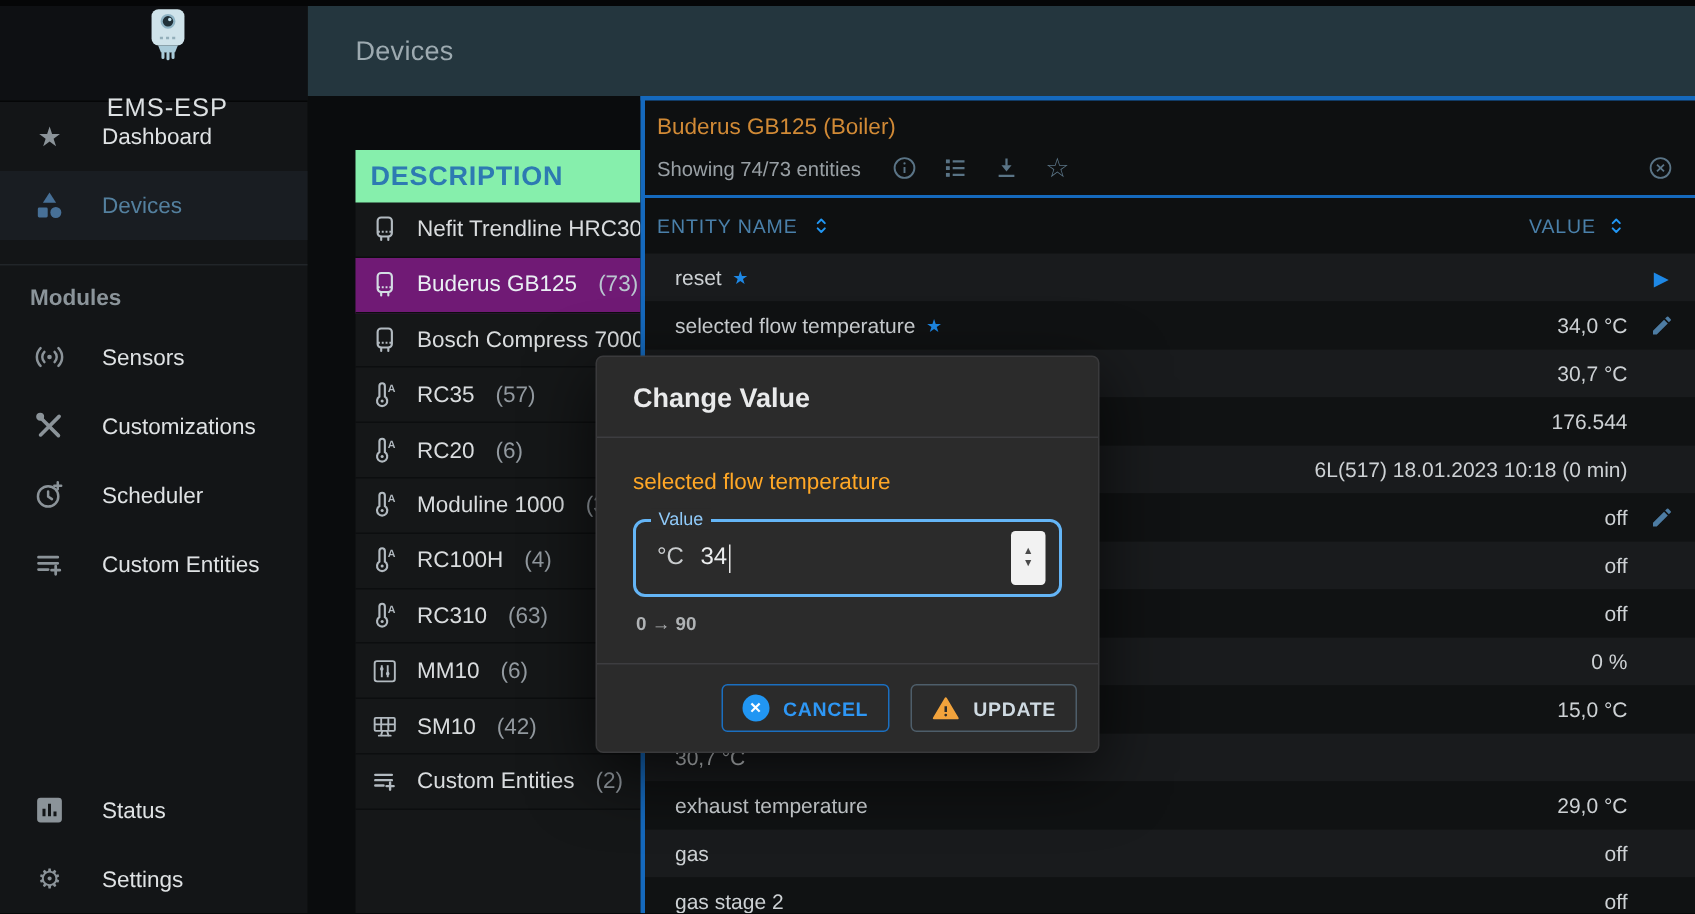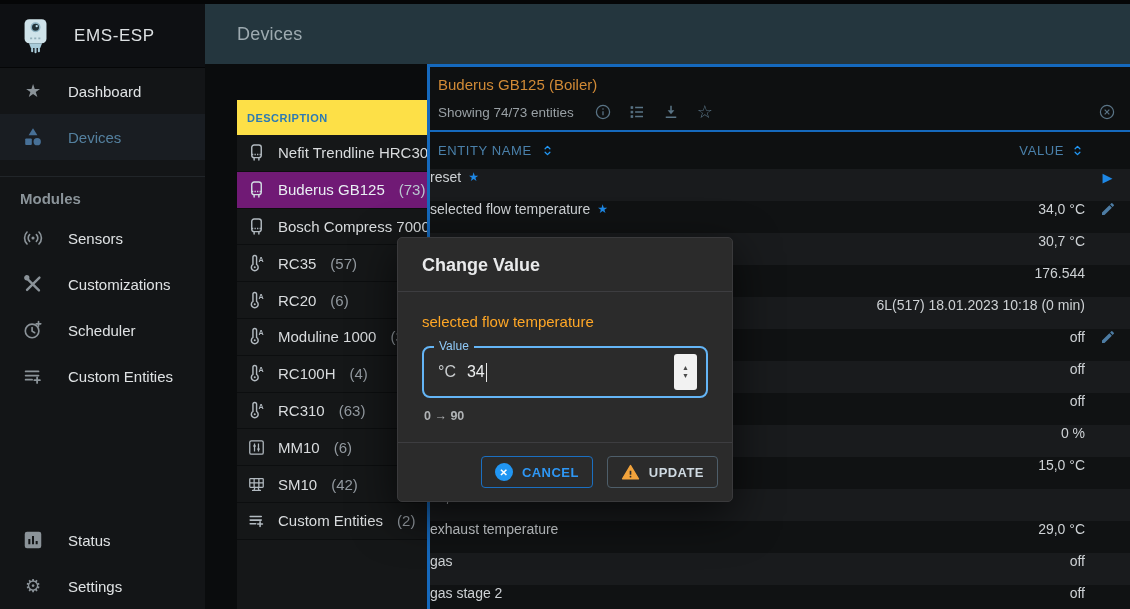--- a/index.html
+++ b/index.html
@@ -9,40 +9,40 @@
 
   
   .top-strip { position:absolute; left:0; top:0; width:1130px; height:4px; background:#050607; }
   .topbar { position:absolute; left:205px; top:4px; right:0; height:60px; background:#24363e;
             display:flex; align-items:center; padding-left:32px; }
   .topbar-title { color:#9daab0; font-size:18px; letter-spacing:.2px; }
 
   
   .sidebar { position:absolute; left:0; top:4px; width:205px; bottom:0; background:#131517; }
   .logo-row { height:64px; background:#0e1013; display:flex; align-items:center; gap:20px;
-              padding-left:18px; border-bottom:1px solid #050607; }
+              padding-left:18px; border-bottom:1px solid #050607;flex-direction:column; }
   .logo-ic { width:36px; height:38px; display:flex; }
   .app-name { color:#dde1e3; font-size:17px; letter-spacing:.6px; }
   .side-item { height:46px; display:flex; align-items:center; gap:24px; padding-left:22px;
                color:#dfe2e4; font-size:15px; cursor:pointer; }
   .side-item .ic { color:#8b9399; }
   .side-item.selected { background:#191d22; color:#54809f; }
   .side-item.selected .ic { color:#477097; }
   .side-divider { height:1px; background:#212529; margin-top:16px; }
   .modules-label { color:#8b949a; font-size:15px; font-weight:bold; padding:13px 0 8px 20px; }
   .nav-bottom { position:absolute; bottom:0; left:0; right:0; }
 
   .ic { display:inline-flex; width:22px; height:22px; align-items:center; justify-content:center;
         font-size:18px; line-height:1; flex:none; }
   .ic svg { width:100%; height:100%; }
   .ic-sm { width:18px; height:18px; }
 
   
   .device-panel { position:absolute; left:237px; top:100px; width:190px; bottom:0; background:#151718; }
-  .device-header { height:35px; background:#fde047; color:#2d7ab2; font-size:11px; font-weight:bold;
+  .device-header { height:35px; background:#86efac; color:#2d7ab2; font-size:18px; font-weight:bold;
                    letter-spacing:.5px; display:flex; align-items:center; padding-left:10px; }
   .device-row { height:36.8px; display:flex; align-items:center; gap:12px; padding-left:10px;
                 border-bottom:1px solid #0c0e0f; white-space:nowrap; overflow:hidden; cursor:pointer; }
   .device-row .ic { color:#b2bac0; width:19px; height:19px; }
   .device-label { color:#d9dcde; font-size:15px; }
   .device-count { color:#939aa0; font-size:15px; margin-left:2px; }
   .device-row.selected { background:#701a75; }
   .device-row.selected .device-label { color:#e9eff3; }
   .device-row.selected .device-count { color:#b9c6cf; }
   .device-row.selected .ic { color:#d3dde3; }
@@ -55,21 +55,21 @@
   .ep-showing { color:#99a0a5; font-size:13.5px; margin-right:4px; }
   .tool-ic { color:#5a7486; cursor:pointer; }
   .ep-close { margin-left:auto; }
   .ep-blue-divider { height:2px; background:#1569bd; }
   .ep-thead { display:flex; align-items:center; height:37px; padding-left:8px;
               color:#4a80aa; font-size:13px; font-weight:normal; letter-spacing:.6px; }
   .th-name { flex:1; display:flex; align-items:center; gap:8px; }
   .th-value { display:flex; align-items:center; gap:6px; }
   .th-spacer { width:45px; }
   .sort-ic { width:15px; height:15px; color:#2196f3; cursor:pointer; }
-  .ep-row { height:32px; display:flex; align-items:flex-start; padding-left:0;
+  .ep-row { height:32px; display:flex; align-items:center; padding-left:20px;
             background:#191b1d; font-size:14px; color:#cdd1d4; }
   .ep-row.alt { background:#101213; }
   .ep-name { flex:1; display:flex; align-items:center; gap:7px; white-space:nowrap; }
   .row-star { color:#1e88e5; font-size:12px; }
   .ep-value { text-align:right; white-space:nowrap; }
   .ep-action { width:45px; display:flex; align-items:center; justify-content:center;
                color:#4d7ca3; cursor:pointer; }
   .ep-action .ic { width:16px; height:16px; }
   .play-glyph { color:#1e88e5; font-size:13px; }
 

